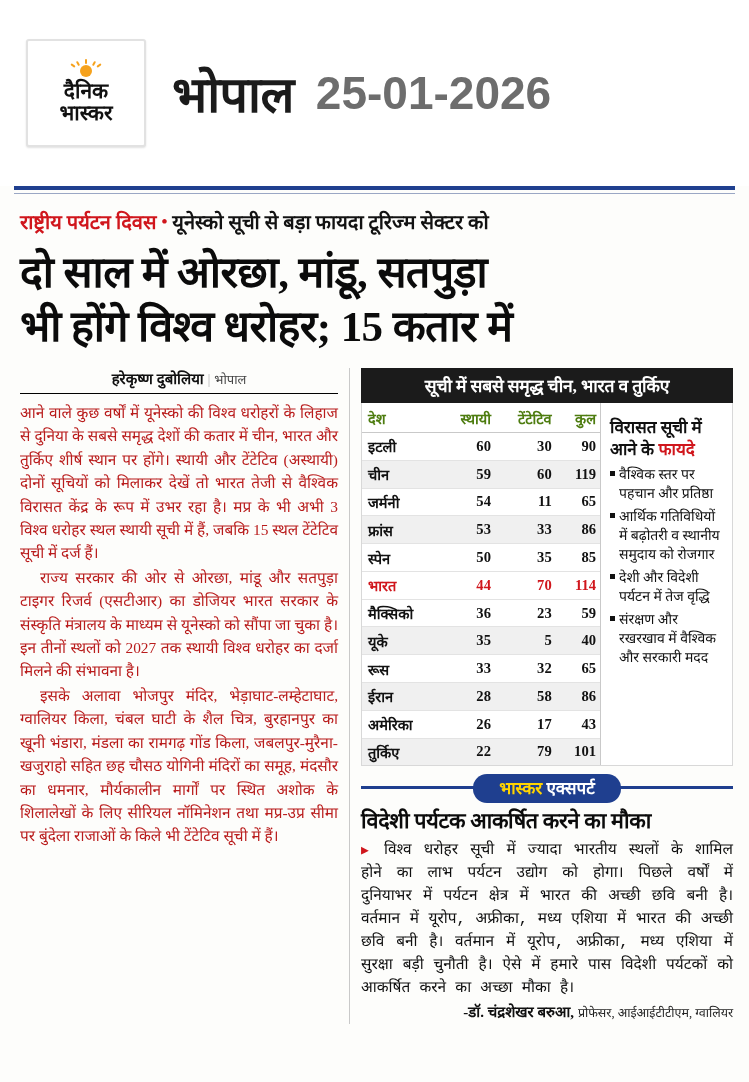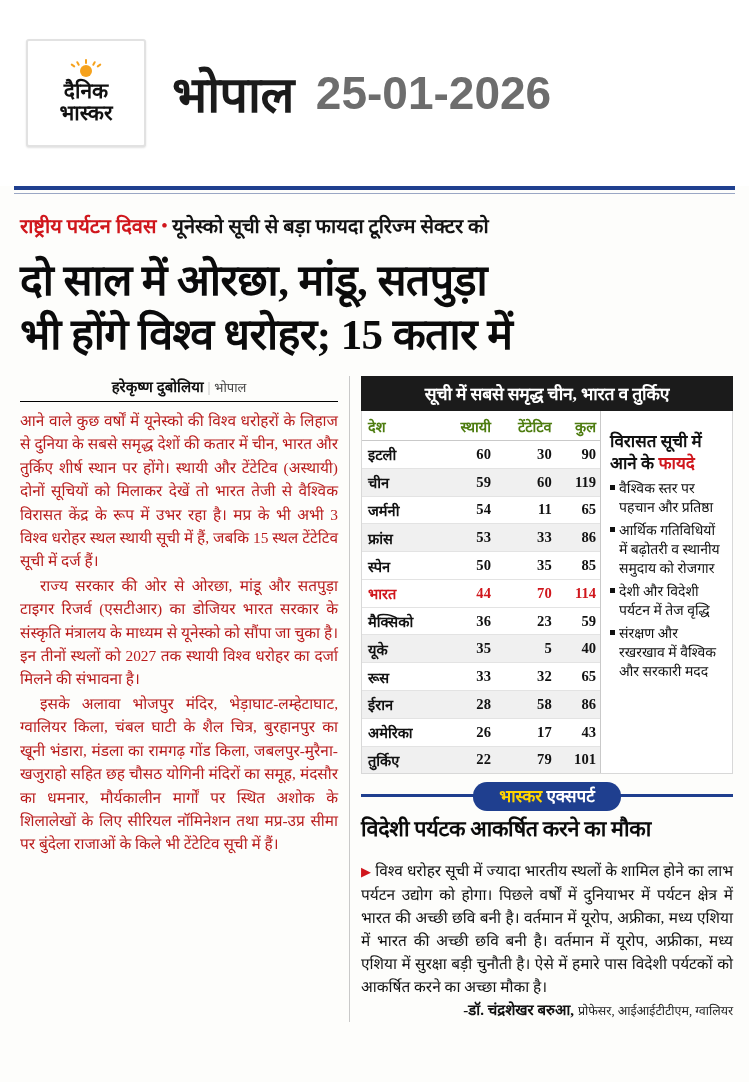--- a/index.html
+++ b/index.html
@@ -107,21 +107,21 @@
   .rule-thin {
     height: 1px;
     background: #9aa7c4;
     margin: 3px 14px 0 14px;
   }
 
   
   .kicker {
     margin: 14px 20px 0 20px;
     font-size: 20px;
-    line-height: 35px;
+    line-height: 28px;
     font-weight: bold;
     font-family: "Liberation Serif", serif;
   }
   .kicker .red {
     color: #d0161c;
   }
   .kicker .bullet {
     color: #d0161c;
     font-size: 17px;
     vertical-align: 2px;
@@ -254,21 +254,21 @@
     color: #d0161c;
     background: #fff;
   }
   .data-table tr:last-child td {
     border-bottom: none;
   }
 
   .benefits {
     flex: 1 1 auto;
     border-left: 1px solid #c9c9c9;
-    padding: 20px 7px 4px 9px;
+    padding: 14px 7px 4px 9px;
     box-sizing: border-box;
   }
   .benefits-title {
     font-family: "Liberation Serif", serif;
     font-weight: bold;
     font-size: 17px;
     line-height: 22px;
     color: #111;
     margin-bottom: 4px;
   }
@@ -326,26 +326,26 @@
   .expert-head {
     font-family: "Liberation Serif", serif;
     font-weight: bold;
     font-size: 21.5px;
     line-height: 27px;
     color: #0b0b0b;
     margin-top: 6px;
     letter-spacing: -0.3px;
   }
   .expert-body {
-    font-family: Liberation Serif, serif;
+    font-family: Liberation Mono, monospace;
     font-size: 15.4px;
     line-height: 23px;
     text-align: justify;
     color: #101010;
-    margin-top: 16px;
+    margin-top: 4px;
   }
   .expert-body .flag {
     color: #d0161c;
     font-size: 13px;
   }
   .expert-sign {
     font-family: "Liberation Serif", serif;
     font-size: 15px;
     line-height: 21px;
     font-weight: bold;

